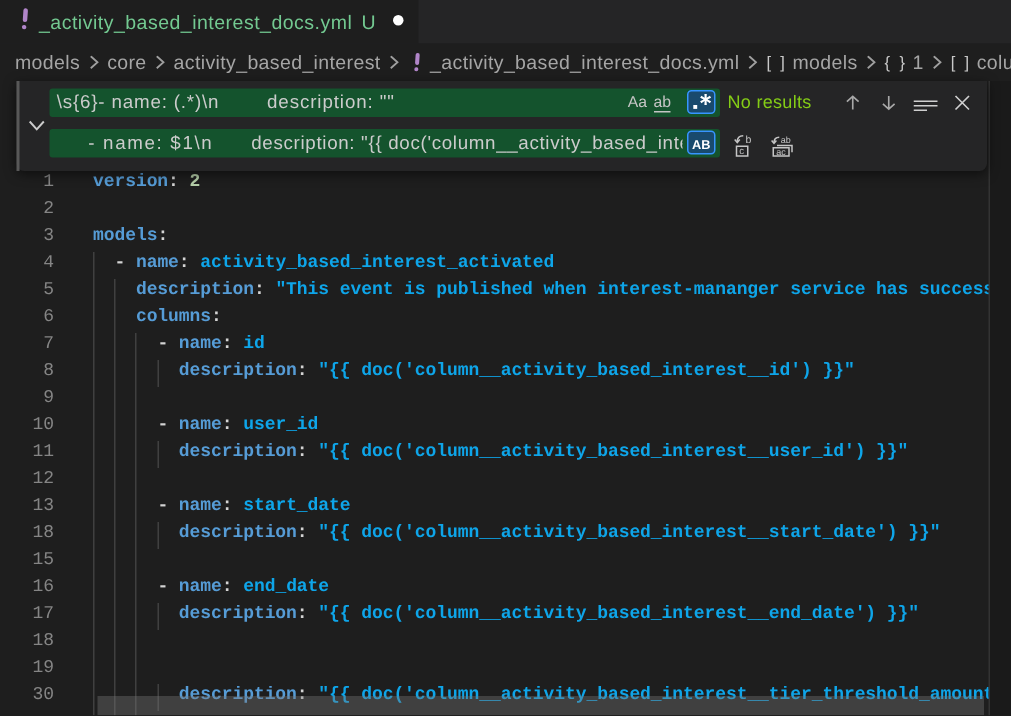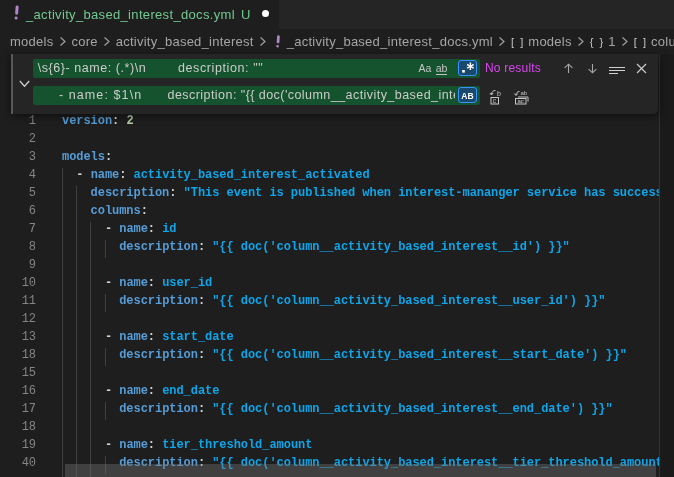--- a/index.html
+++ b/index.html
@@ -24,21 +24,21 @@
   #hsb{position:absolute;left:65px;top:410px;width:591px;height:13px;background:rgba(121,121,121,0.38)}
   #rline{left:659px;top:54px;width:1px;height:423px;background:#333333}
   #rstrip{left:660px;top:54px;width:14px;height:423px;background:#1a1a1a}
   
   #widget{left:11px;top:54px;width:647px;height:60px;background:#252526;border-radius:0 0 5px 5px;box-shadow:0 2px 8px rgba(0,0,0,0.55)}
   #wline{position:absolute;left:0;top:0;width:1.5px;height:60px;background:#585858}
   .inp{position:absolute;left:22px;width:447px;height:19px;background:#14532d;border-radius:2px;color:#cccccc;font-size:12.5px;line-height:19px;white-space:pre;overflow:hidden}
   .inp .txt{position:absolute;left:5px;top:0;height:19px}
   .tg{position:absolute;top:0;height:19px;line-height:19px;color:#c5c5c5;font-size:10.5px;text-align:center}
   .tgbox{position:absolute;top:1px;width:19px;height:16px;border:1px solid #3794ff;background:rgba(25,73,116,0.9);border-radius:3px;color:#ffffff;line-height:16px;text-align:center;box-sizing:border-box}
-  #nores{position:absolute;left:474px;top:5px;height:19px;line-height:19px;color:#d946ef;font-size:12px;letter-spacing:0.2px}
+  #nores{position:absolute;left:474px;top:5px;height:19px;line-height:19px;color:#84cc16;font-size:12px;letter-spacing:0.2px}
   .wicon{position:absolute}
 </style>
 </head>
 <body>
   <div class="abs" id="tabs">
     <div class="abs" id="tab">
       <svg style="position:absolute;left:12px;top:5px" width="9" height="15" viewBox="0 0 9 15">
         <g fill="#b185c9">
           <rect x="3.4" y="0.5" width="3" height="9.2" rx="1.5" transform="rotate(4 4.9 5)"></rect>
           <rect x="2.6" y="11.6" width="3" height="2.9" rx="1.4" transform="rotate(4 4.1 13)"></rect>
@@ -110,36 +110,35 @@
     <div class="ln" style="top:222px">10</div>
     <div class="ln" style="top:240px">11</div>
     <div class="ln" style="top:258px">12</div>
     <div class="ln" style="top:276px">13</div>
     <div class="ln" style="top:294px">18</div>
     <div class="ln" style="top:312px">15</div>
     <div class="ln" style="top:330px">16</div>
     <div class="ln" style="top:348px">17</div>
     <div class="ln" style="top:366px">18</div>
     <div class="ln" style="top:384px">19</div>
-    <div class="ln" style="top:402px">40</div>
+    <div class="ln" style="top:402px">30</div>
 
     <div class="cl" style="top:60px"><span class="k">version</span><span class="p">:</span> <span class="n">2</span></div>
     <div class="cl" style="top:96px"><span class="k">models</span><span class="p">:</span></div>
     <div class="cl" style="top:114px">  <span class="p">-</span> <span class="k">name</span><span class="p">:</span> <span class="s">activity_based_interest_activated</span></div>
     <div class="cl" style="top:132px">    <span class="k">description</span><span class="p">:</span> <span class="s">"This event is published when interest-mananger service has successfully"</span></div>
     <div class="cl" style="top:150px">    <span class="k">columns</span><span class="p">:</span></div>
     <div class="cl" style="top:168px">      <span class="p">-</span> <span class="k">name</span><span class="p">:</span> <span class="s">id</span></div>
     <div class="cl" style="top:186px">        <span class="k">description</span><span class="p">:</span> <span class="s">"{{ doc('column__activity_based_interest__id') }}"</span></div>
     <div class="cl" style="top:222px">      <span class="p">-</span> <span class="k">name</span><span class="p">:</span> <span class="s">user_id</span></div>
     <div class="cl" style="top:240px">        <span class="k">description</span><span class="p">:</span> <span class="s">"{{ doc('column__activity_based_interest__user_id') }}"</span></div>
     <div class="cl" style="top:276px">      <span class="p">-</span> <span class="k">name</span><span class="p">:</span> <span class="s">start_date</span></div>
     <div class="cl" style="top:294px">        <span class="k">description</span><span class="p">:</span> <span class="s">"{{ doc('column__activity_based_interest__start_date') }}"</span></div>
     <div class="cl" style="top:330px">      <span class="p">-</span> <span class="k">name</span><span class="p">:</span> <span class="s">end_date</span></div>
     <div class="cl" style="top:348px">        <span class="k">description</span><span class="p">:</span> <span class="s">"{{ doc('column__activity_based_interest__end_date') }}"</span></div>
-    <div class="cl" style="top:384px">      <span class="p">-</span> <span class="k">name</span><span class="p">:</span> <span class="s">tier_threshold_amount</span></div>
     <div class="cl" style="top:402px">        <span class="k">description</span><span class="p">:</span> <span class="s">"{{ doc('column__activity_based_interest__tier_threshold_amount') }}"</span></div>
     <div id="hsb"></div>
   </div>
   <div class="abs" id="rline"></div>
   <div class="abs" id="rstrip"></div>
 
   <div class="abs" id="widget">
     <div id="wline"></div>
     <svg class="wicon" style="left:8px;top:26px" width="11" height="8">
       <polyline points="0.8,1 5.5,6.2 10.2,1" fill="none" stroke="#cccccc" stroke-width="1.3"></polyline>

